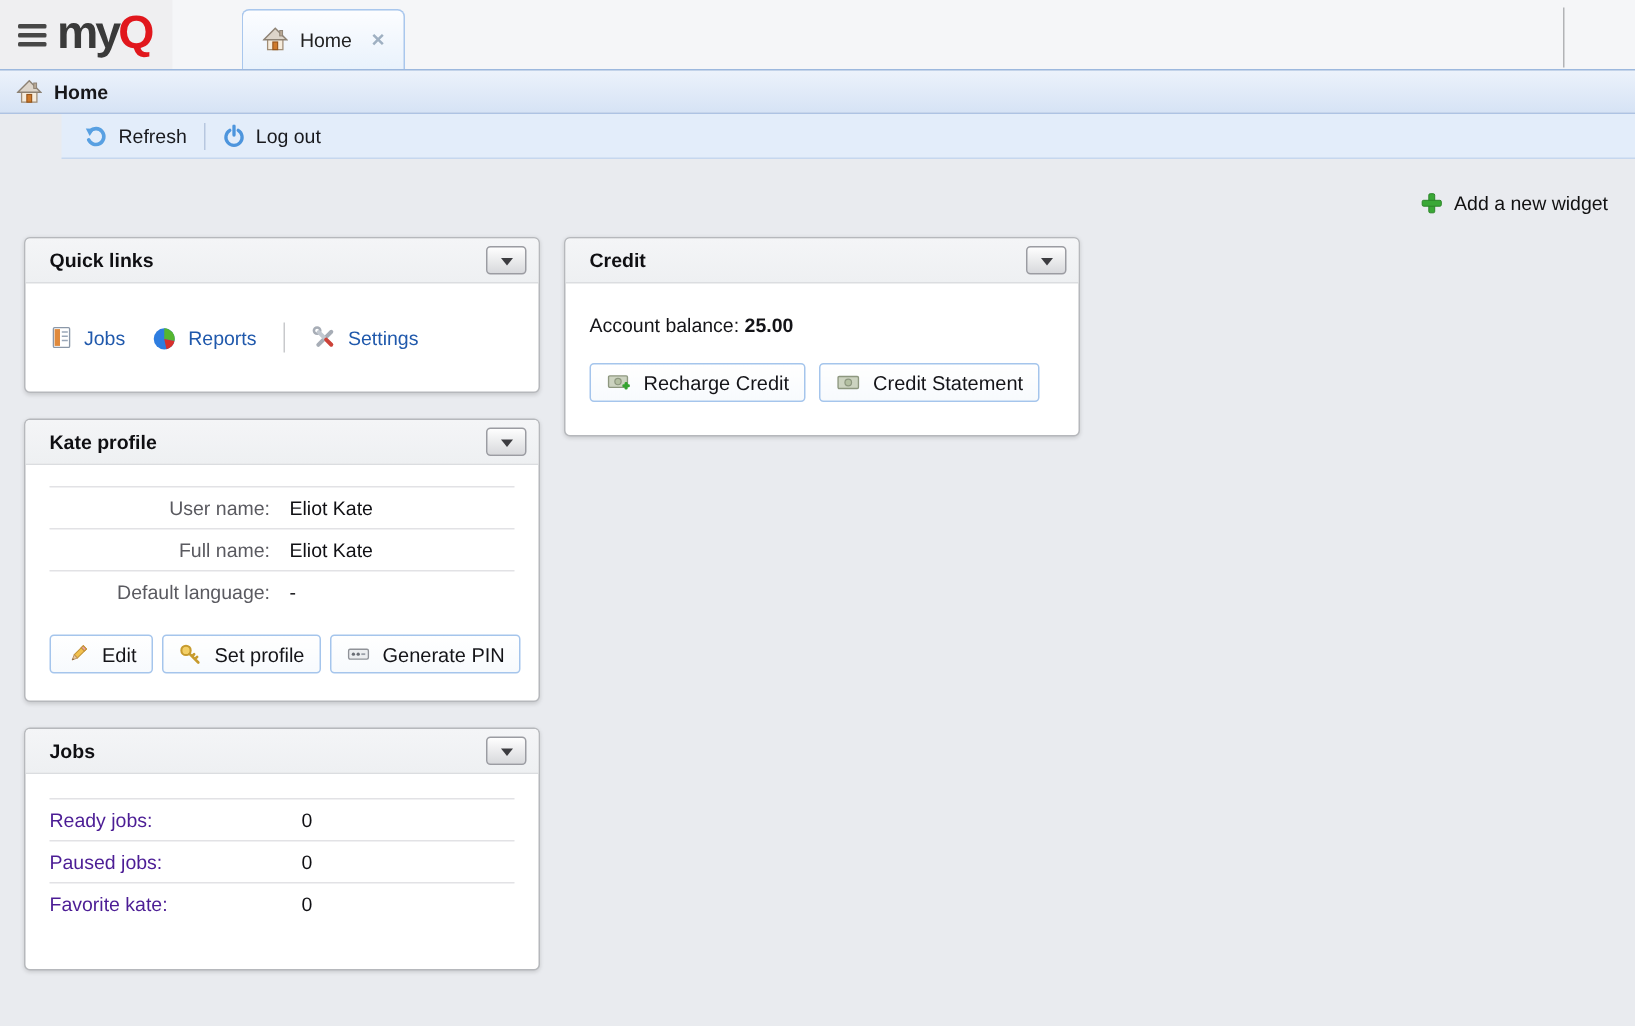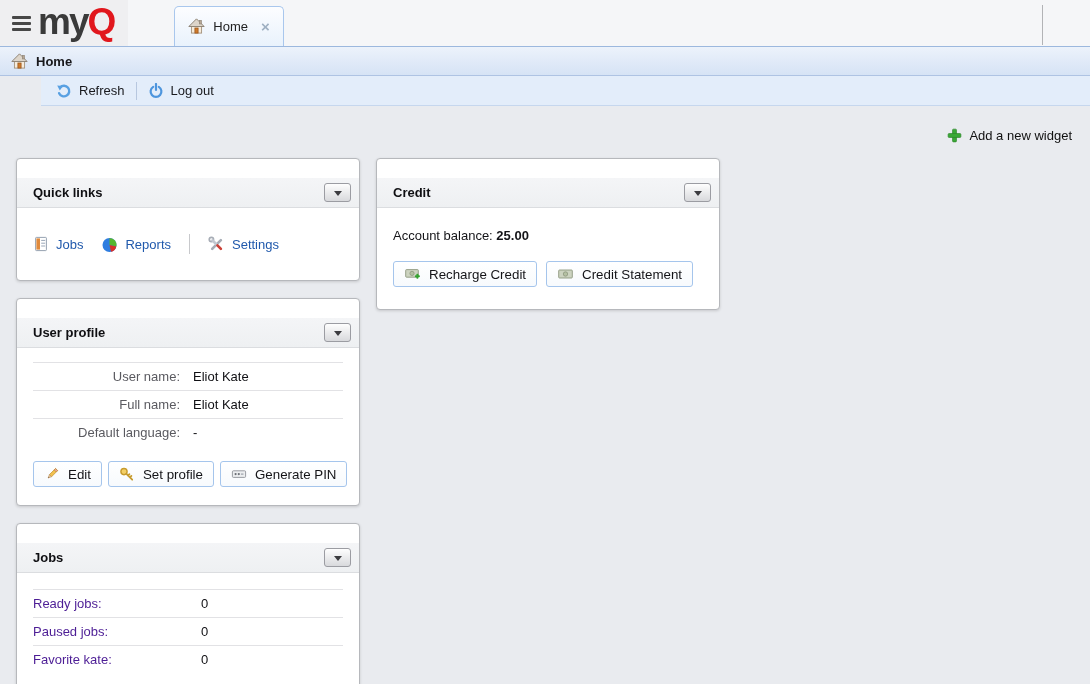--- a/index.html
+++ b/index.html
@@ -17,21 +17,21 @@
   .topbar {
     height:46px; background:#f5f6f8; position:relative;
     display:flex; align-items:flex-end; flex:none;
   }
   .logo-block {
     height:46px; background:#efeff1; display:flex; align-items:center;
     gap:7px; padding:0 14px 0 12px; cursor:pointer;
   }
   .hamburger { display:flex; flex-direction:column; gap:3px; }
   .hamburger span { width:19px; height:3px; background:#474747; border-radius:1px; }
-  .logo-text { font-weight:bold; font-size:37px; letter-spacing:-2px; line-height:1; padding-bottom:4px; }
+  .logo-text { font-weight:bold; font-size:31px; letter-spacing:-2px; line-height:1; padding-bottom:4px; }
   .logo-my { color:#3a3a3a; }
   .logo-q  { color:#e1171d; }
 
   .tab {
     margin-left:46px; height:40px;
     border:1px solid #a9c7ed; border-bottom:none;
     border-radius:5px 5px 0 0;
     background:linear-gradient(#fcfdff,#e9f2fc);
     display:flex; align-items:center; gap:8px; padding:0 13px;
     cursor:pointer;
@@ -71,21 +71,21 @@
 
   
   .widget {
     background:#fff; border:1px solid #b6b8bc; border-radius:4px;
     box-shadow:0 1px 3px rgba(0,0,0,0.15); overflow:hidden; width:100%;
   }
   .widget-header {
     background:linear-gradient(#f4f5f7,#eef0f2);
     border-bottom:1px solid #dbdde0;
     padding:5px 8px 5px 16px; height:30px;
-    display:flex; align-items:center; justify-content:space-between;margin-top:19px;
+    display:flex; align-items:center; justify-content:space-between;
   }
   .widget-title { font-weight:bold; color:#0f0f12; }
   .collapse-btn {
     width:27px; height:19px; border:1px solid #9b9ca2; border-radius:3px;
     background:linear-gradient(#fefefe,#d8d9dc);
     display:flex; align-items:center; justify-content:center; cursor:pointer;
   }
   .tri { width:0; height:0; border:4px solid transparent; border-top:5px solid #3c3c40; margin-top:5px; }
 
   
@@ -243,21 +243,21 @@
                   <rect x="6.8" y="8" width="2.5" height="7" rx="1.2" fill="#cc4238" transform="rotate(-45 8 8)"></rect>
                 </svg>
               </span>
               <span>Settings</span>
             </a>
           </div>
         </div>
 
         <div class="widget">
           <div class="widget-header">
-            <span class="widget-title">User profile</span>
+            <span class="widget-title">Kate profile</span>
             <span class="collapse-btn">
                 <span class="tri"></span>
               </span>
           </div>
           <div class="rows-body">
             <div class="prow">
               <span class="prow-label">User name:</span>
               <span class="prow-value">Eliot Kate</span>
             </div>
             <div class="prow">

